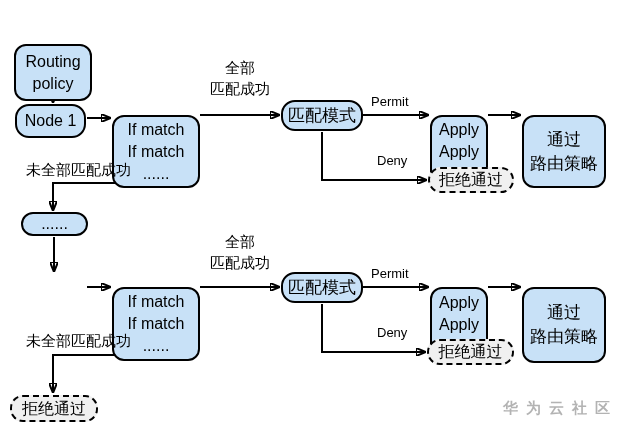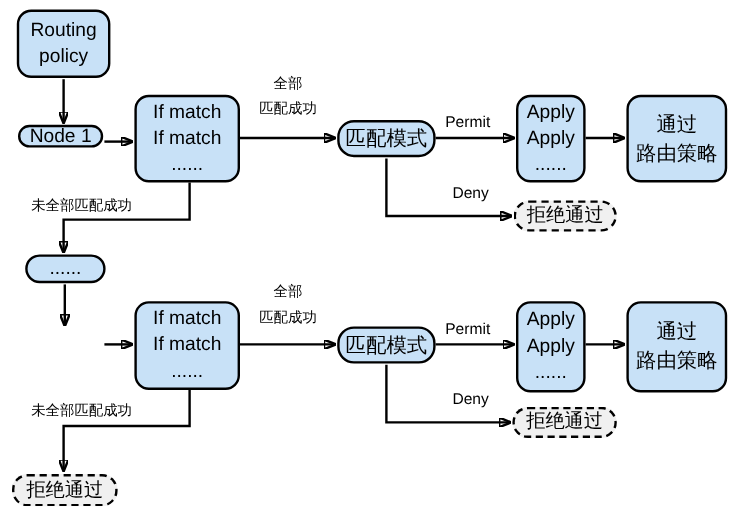--- a/index.html
+++ b/index.html
@@ -22,38 +22,38 @@
     border: 2px solid var(--node-border, #000000);
     background: var(--node-fill, #C8E1F7);
     display: flex;
     align-items: center;
     justify-content: center;
     text-align: center;
     white-space: pre-line;
     font-size: 16px;
     line-height: 22px;
   }
-  .rounded { border-radius: 12px; }
+  .rounded { border-radius: 12px; margin-top: 36px; }
   .pill    { border-radius: 14px; }
   .zh      { font-size: 17px; line-height: 24px; }
   .reject {
     background: var(--reject-fill, #F0F0F0);
     border-style: dashed;
     border-radius: 13px;
     font-size: 16px;
     line-height: 18px;
     text-align: right;
   }
   .edge-label {
     position: absolute;
     white-space: pre-line;
     font-size: 13px;
     line-height: 21px;
   }
-  .edge-label.zh { font-size: 12px; line-height: 21px; }
+  .edge-label.zh { font-size: 15px; line-height: 21px; font-family: Liberation Mono, monospace; }
   .center { text-align: center; }
   .connectors {
     position: absolute;
     left: 0; top: 0;
     width: 630px;
     height: 436px;
     pointer-events: none;
   }
   .connectors path {
     fill: none;
@@ -94,21 +94,21 @@
     <path d="M200 287 H279" marker-end="url(#ah)"></path>
     <path d="M363 287 H428" marker-end="url(#ah)"></path>
     <path d="M488 287 H520" marker-end="url(#ah)"></path>
     <path d="M322 304 V352 H425" marker-end="url(#ah)"></path>
     <path d="M158 325 V355 H53 V392" marker-end="url(#ah)"></path>
   </svg>
 
   <div class="box rounded" style="left:14px; top:8px; width:78px; height:57px;">Routing
 policy</div>
 
-  <div class="box pill" style="left:15px; top:104px; width:71px; height:19px;">Node 1</div>
+  <div class="box pill" style="left:15px; top:104px; width:71px; height:34px;">Node 1</div>
 
   <div class="box rounded" style="left:112px; top:79px; width:88px; height:73px;">If match
 If match
 ......</div>
 
   <div class="box pill zh" style="left:281px; top:100px; width:82px; height:31px;">匹配模式</div>
 
   <div class="box rounded" style="left:430px; top:79px; width:58px; height:73px;">Apply
 Apply
 ......</div>
@@ -149,14 +149,15 @@
 
   <div class="edge-label zh center" style="left:196px; top:233px; width:88px;">全部
 匹配成功</div>
 
   <div class="edge-label" style="left:371px; top:263px;">Permit</div>
 
   <div class="edge-label" style="left:377px; top:322px;">Deny</div>
 
   <div class="edge-label zh" style="left:26px; top:332px;">未全部匹配成功</div>
 
+  <div class="watermark">华为云社区</div>
 
 </div>
 
 </body></html>

